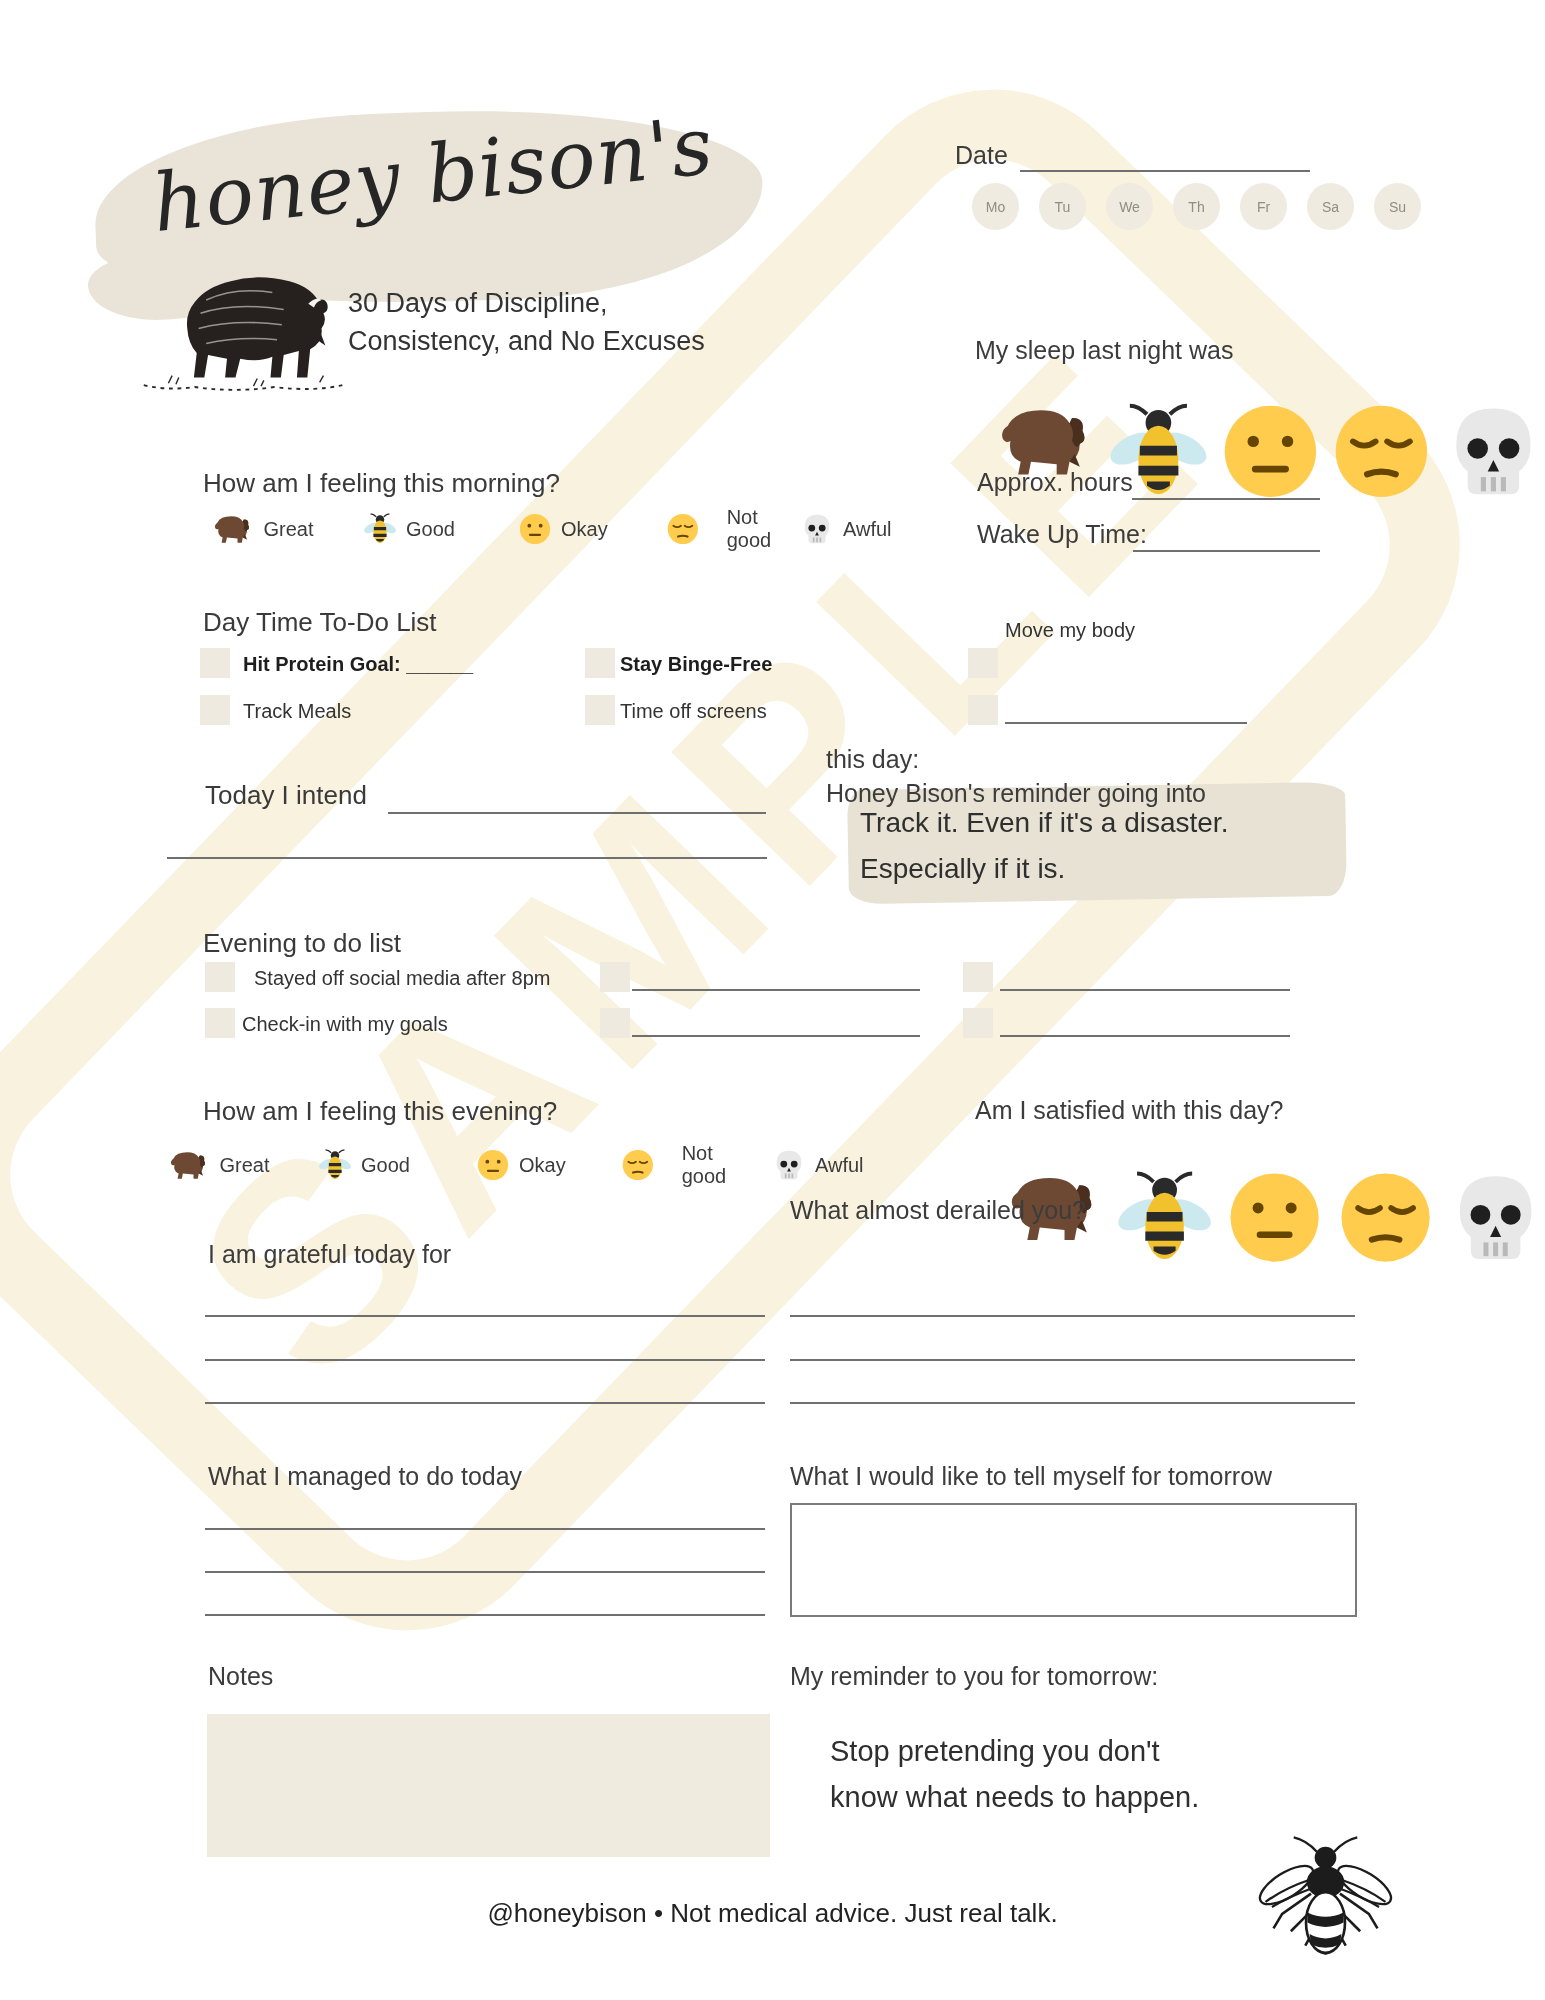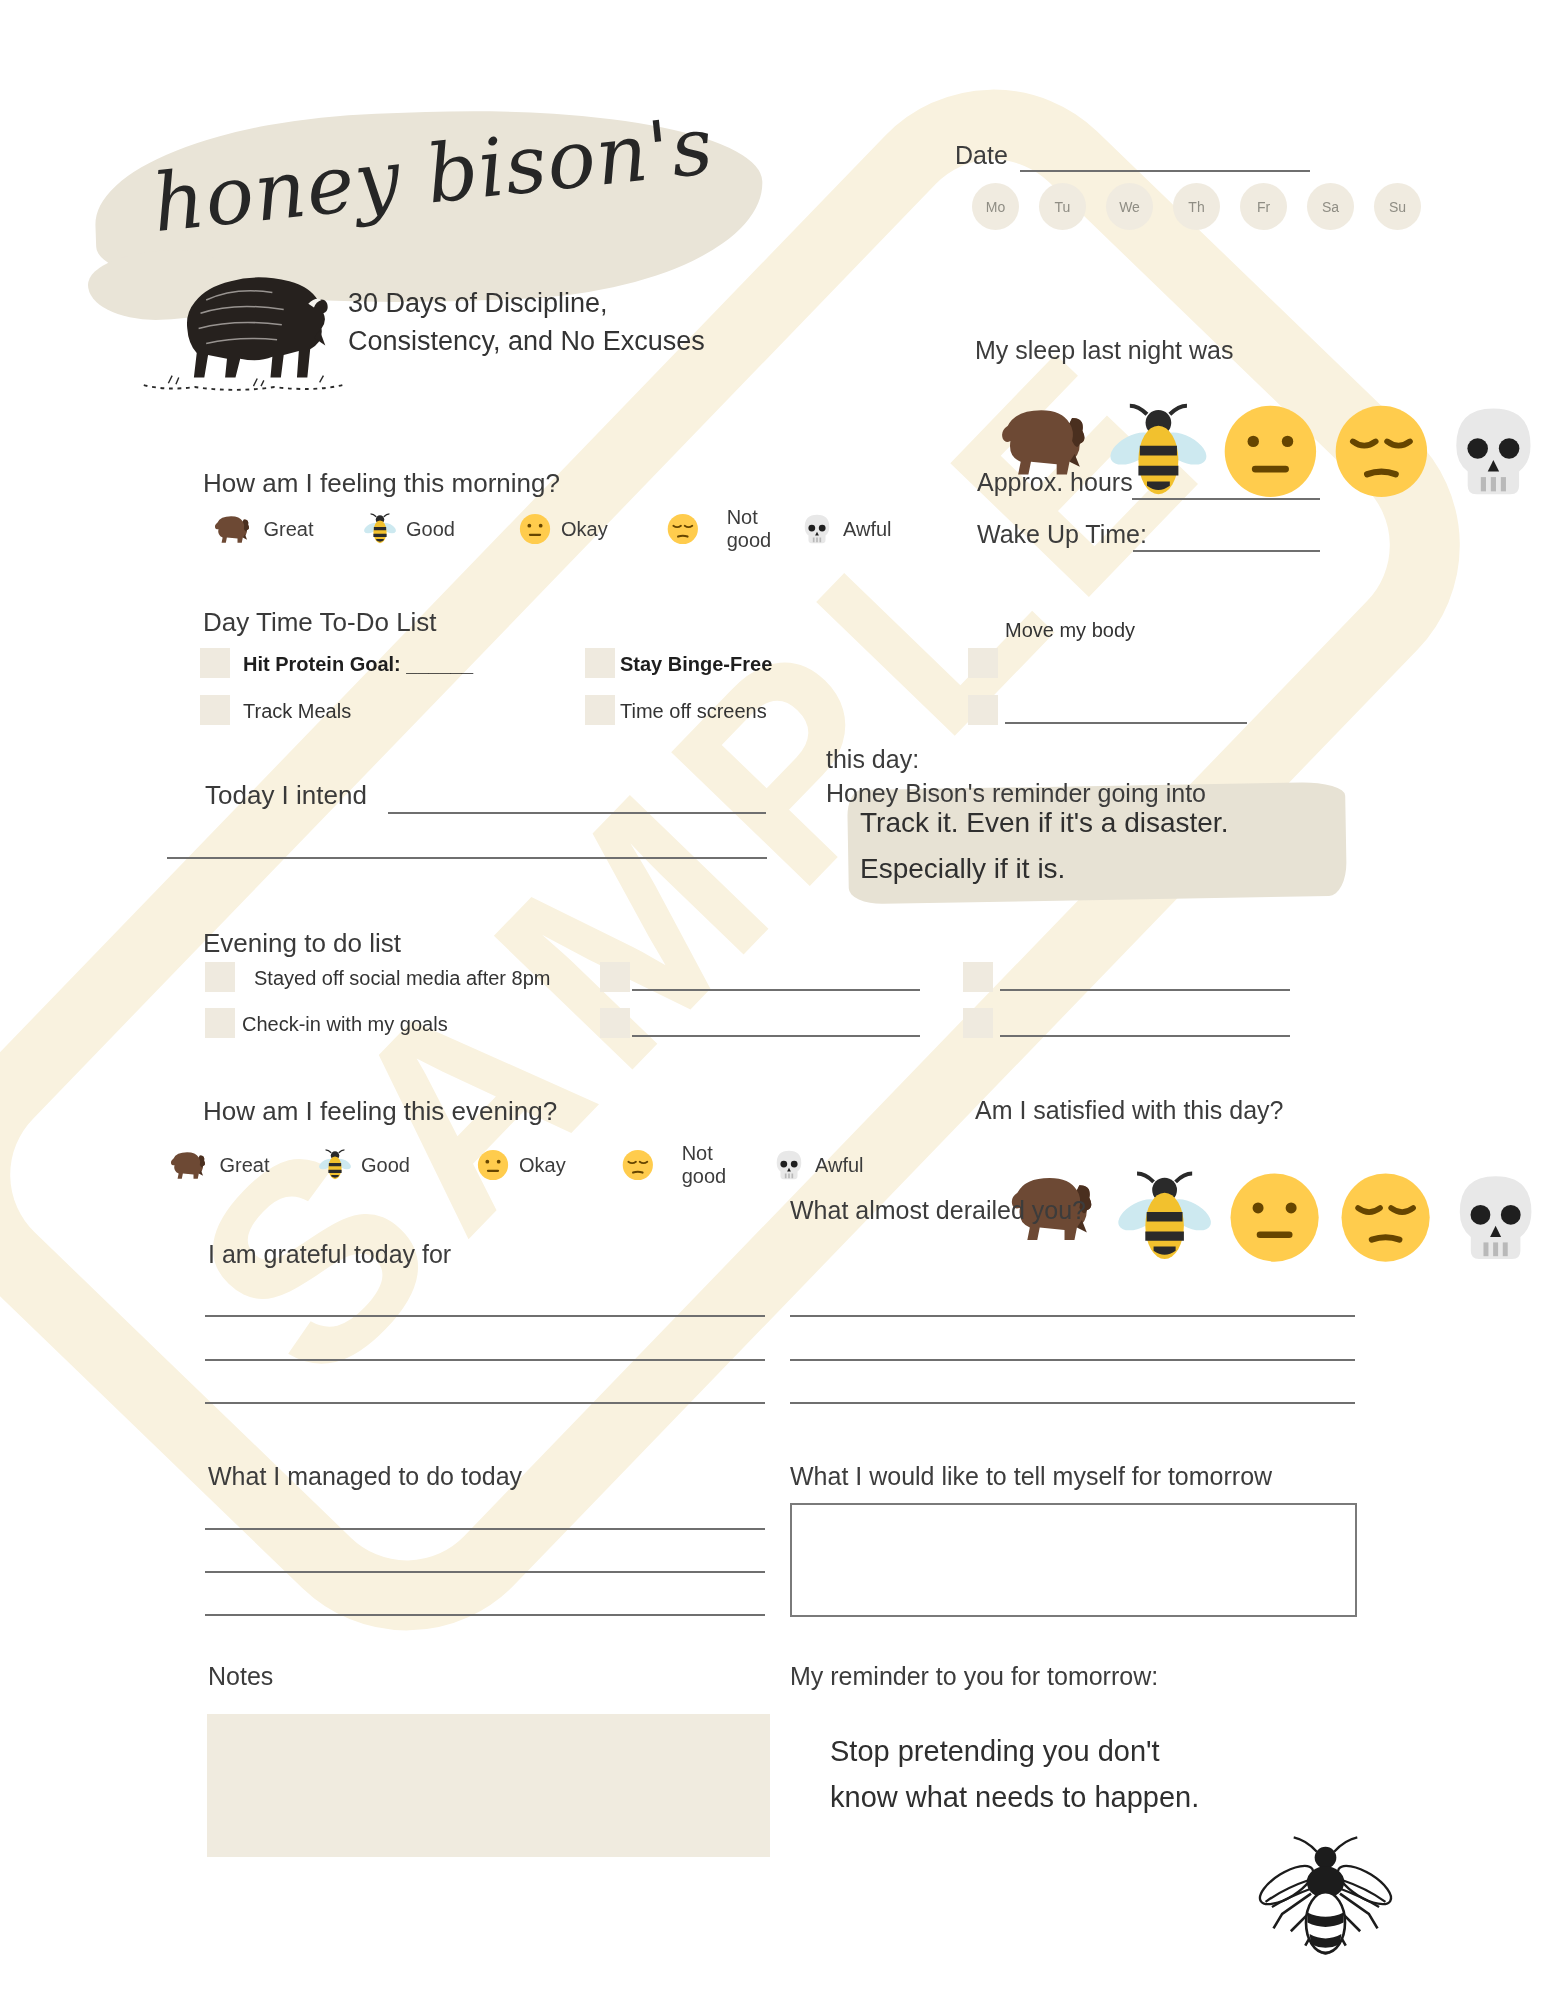--- a/index.html
+++ b/index.html
@@ -393,14 +393,15 @@
           </g>
           <circle cx="50" cy="17" r="7.5" fill="#1c1c1c"></circle>
           <ellipse cx="50" cy="34" rx="13" ry="11" fill="#1c1c1c"></ellipse>
           <ellipse cx="50" cy="62" rx="13.5" ry="21" fill="#ffffff" stroke="#1c1c1c" stroke-width="1.8"></ellipse>
           <path d="M37.5 55 Q50 61 62.5 55 L62.5 62 Q50 68 37.5 62 Z M39 70 Q50 76 61 70 L60 77 Q50 82 40 77 Z" fill="#1c1c1c"></path>
           <path d="M46 82 Q50 87 54 82 Q52 84 50 84 Q48 84 46 82 Z" fill="#1c1c1c"></path>
         </svg>
       </span>
   </div>
 
+  <div class="footer">@honeybison • Not medical advice. Just real talk.</div>
 
 </div>
 
 </body></html>

